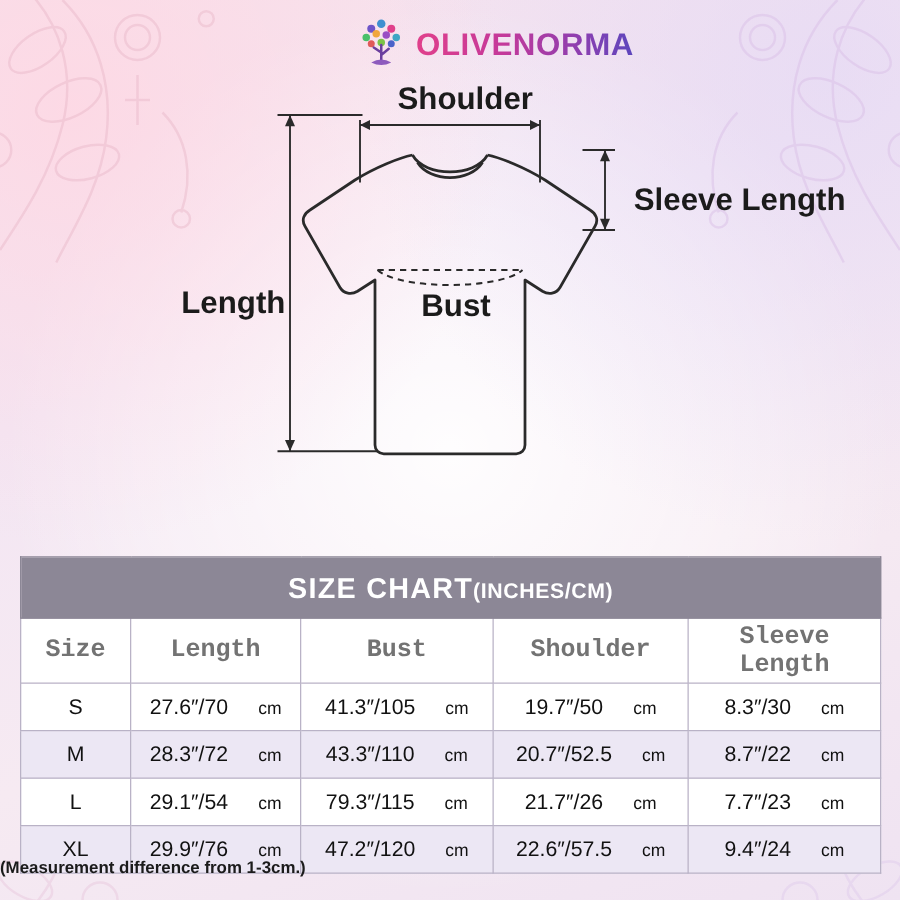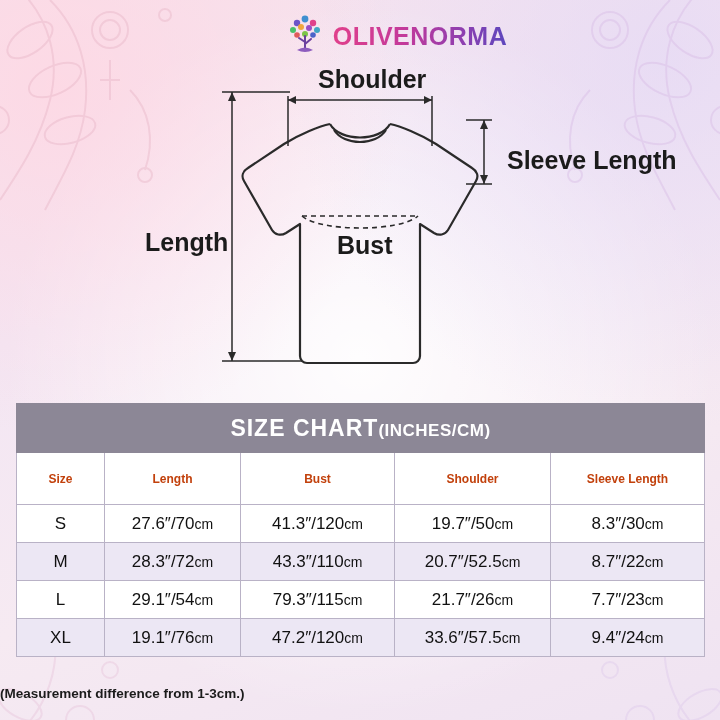--- a/index.html
+++ b/index.html
@@ -82,20 +82,21 @@
   .table-wrap {
     position: absolute;
     top: 403px;
     left: 16px;
     width: 688px;
   }
   table.size-chart {
     border-collapse: collapse;
     width: 688px;
     table-layout: fixed;
+    margin-top: 42px;
   }
   table.size-chart th,
   table.size-chart td {
     border: 1px solid #b9b2c6;
     text-align: center;
   }
   .chart-title-cell {
     background: #8c8796;
     color: #ffffff;
     height: 46px;
@@ -104,33 +105,34 @@
     letter-spacing: 1px;
     border: 1px solid #8c8796 !important;
   }
   .chart-title-cell .units {
     font-size: 17px;
     letter-spacing: 0.5px;
   }
   .head-row th {
     background: #ffffff;
     height: 49px;
-    font-size: 12px;
-    font-weight: bold;
-    color: #c2410c;
+    font-size: 20px;
+    font-weight: bold;
+    color: #737373;
+    font-family: Liberation Mono, monospace;
   }
   tbody tr { height: 38px; }
   tbody tr:nth-child(odd) { background: #ffffff; }
   tbody tr:nth-child(even) { background: #ece7f4; }
   tbody td {
     font-size: 17px;
     color: #111;
   }
   tbody td.size-col { font-size: 17px; }
-  .cm { font-size: 14px; }
+  .cm { font-size: 14px; padding-left: 24px; }
   .note {
     position: absolute;
     top: 686px;
     left: 0;
     width: 640px;
     text-align: left;
     font-size: 13.5px;
     font-weight: bold;
     color: #1b1b1b;
   }
@@ -282,43 +284,43 @@
           <th>Length</th>
           <th>Bust</th>
           <th>Shoulder</th>
           <th>Sleeve Length</th>
         </tr>
       </thead>
       <tbody>
         <tr>
           <td class="size-col">S</td>
           <td><span>27.6″/70</span><span class="cm">cm</span></td>
-          <td><span>41.3″/120</span><span class="cm">cm</span></td>
+          <td><span>41.3″/105</span><span class="cm">cm</span></td>
           <td><span>19.7″/50</span><span class="cm">cm</span></td>
           <td><span>8.3″/30</span><span class="cm">cm</span></td>
         </tr>
         <tr>
           <td class="size-col">M</td>
           <td><span>28.3″/72</span><span class="cm">cm</span></td>
           <td><span>43.3″/110</span><span class="cm">cm</span></td>
           <td><span>20.7″/52.5</span><span class="cm">cm</span></td>
           <td><span>8.7″/22</span><span class="cm">cm</span></td>
         </tr>
         <tr>
           <td class="size-col">L</td>
           <td><span>29.1″/54</span><span class="cm">cm</span></td>
           <td><span>79.3″/115</span><span class="cm">cm</span></td>
           <td><span>21.7″/26</span><span class="cm">cm</span></td>
           <td><span>7.7″/23</span><span class="cm">cm</span></td>
         </tr>
         <tr>
           <td class="size-col">XL</td>
-          <td><span>19.1″/76</span><span class="cm">cm</span></td>
+          <td><span>29.9″/76</span><span class="cm">cm</span></td>
           <td><span>47.2″/120</span><span class="cm">cm</span></td>
-          <td><span>33.6″/57.5</span><span class="cm">cm</span></td>
+          <td><span>22.6″/57.5</span><span class="cm">cm</span></td>
           <td><span>9.4″/24</span><span class="cm">cm</span></td>
         </tr>
       </tbody>
     </table>
   </div>
 
   <div class="note">(Measurement difference from 1-3cm.)</div>
 </div>
 
 </body></html>

